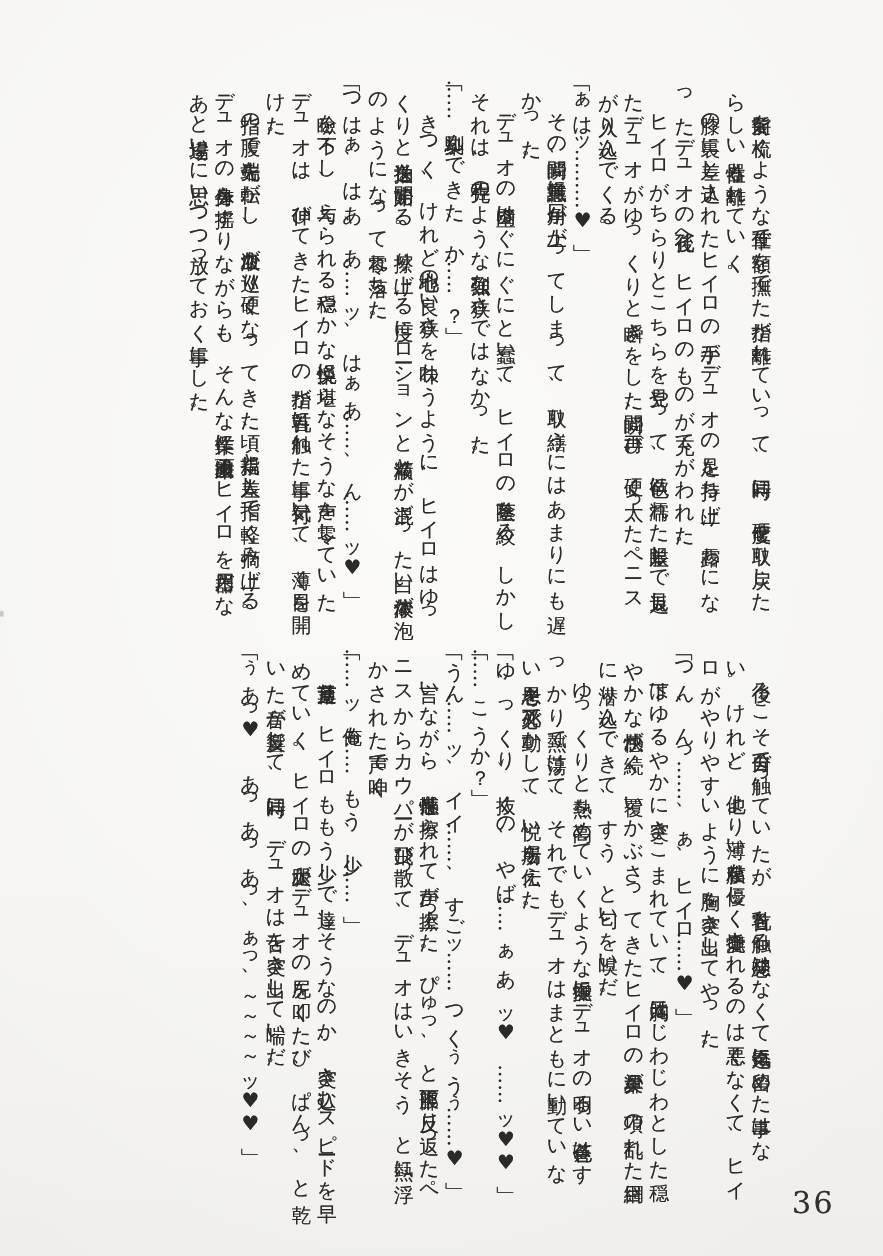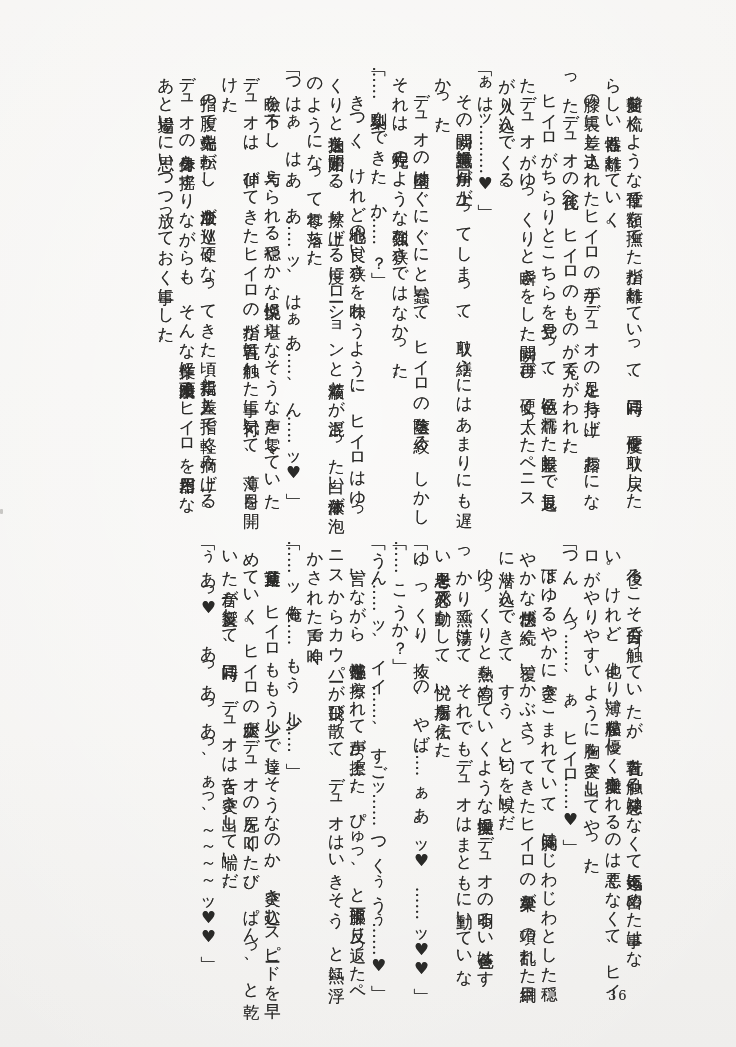--- a/index.html
+++ b/index.html
@@ -38,23 +38,23 @@
   #band-bottom { top: 540px; }
   .band p {
     margin: 0;
     padding: 0;
   }
   .band p.indent {
     text-indent: 16.5px;
   }
   .page-number {
     position: absolute;
-    left: 608px;
+    left: 660px;
     top: 988px;
-    font-size: 13px;
+    font-size: 25px;
     letter-spacing: 2px;
     color: #31302e;
     text-shadow: 0 0 0.4px rgba(49,48,46,0.55);
     text-align: right;
   }
   .edge-artifact {
     position: absolute;
     left: 0;
     top: 509px;
     width: 3px;

